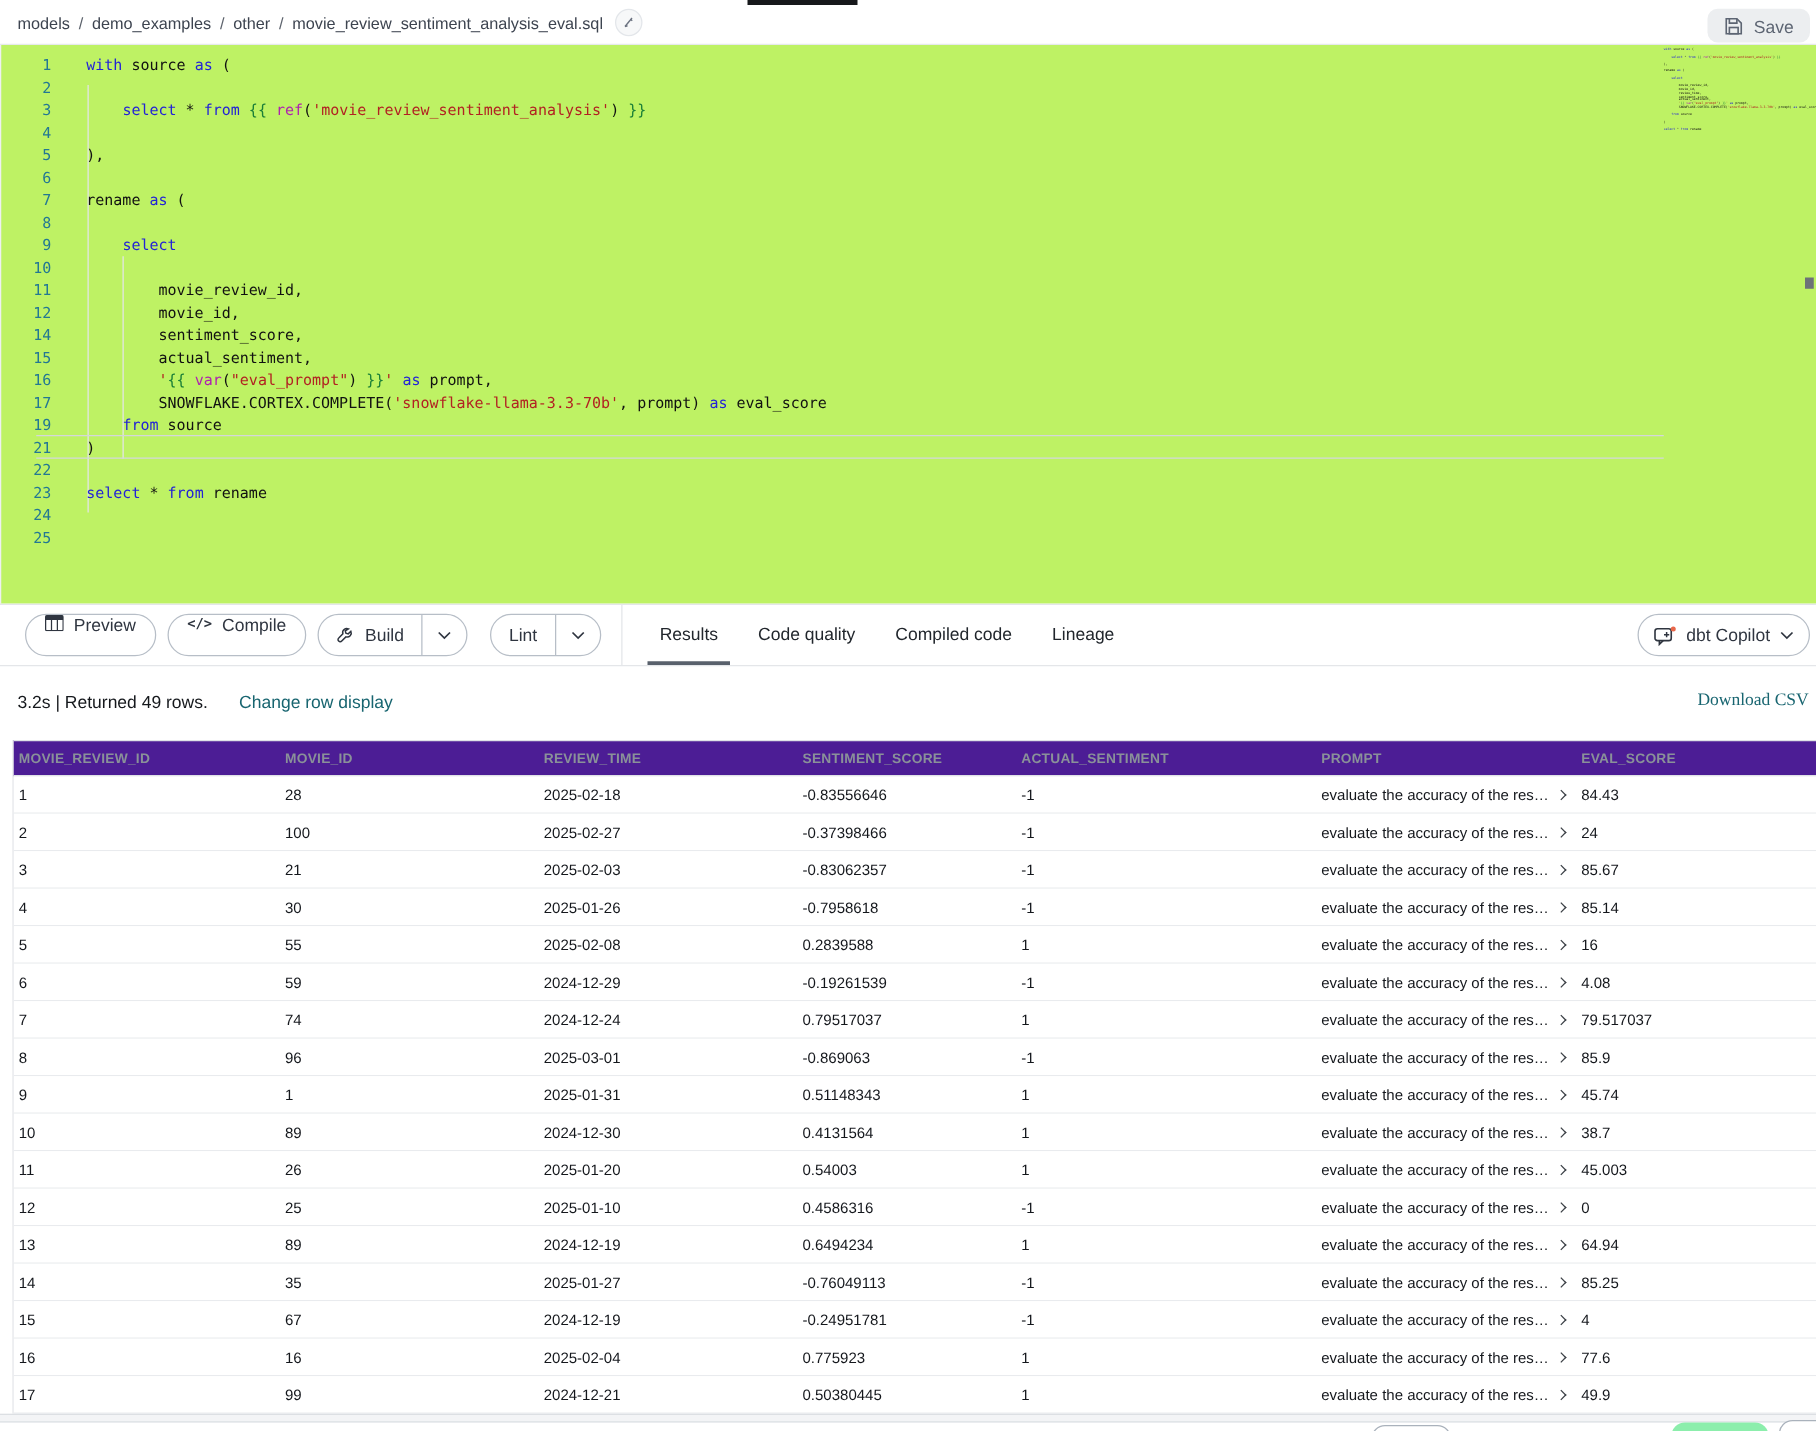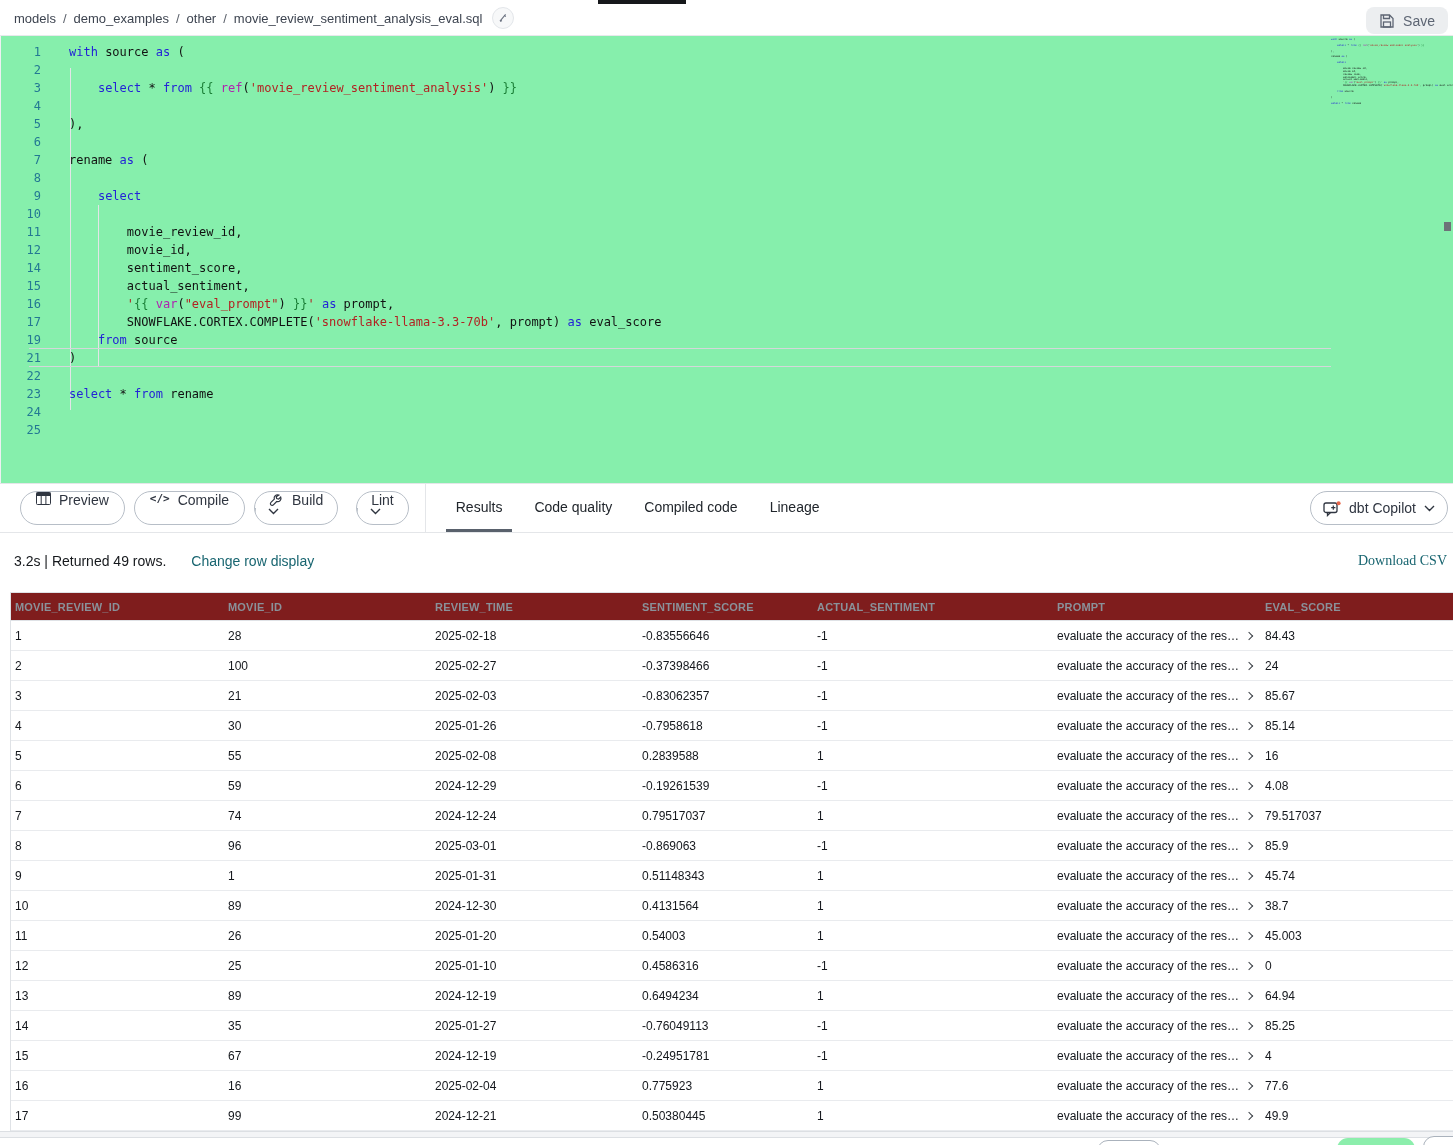--- a/index.html
+++ b/index.html
@@ -12,21 +12,21 @@
   
   .topbar { position:absolute; top:0; left:0; right:0; height:36px; background:#fff; border-bottom:1px solid #e7e9ec; }
   .top-dark { position:absolute; left:598px; top:0; width:88px; height:4px; background:#16181b; }
   .breadcrumb-wrap { position:absolute; left:14px; top:0; height:36px; display:flex; align-items:center; gap:7px; font-size:13px; color:#3d4450; }
   .crumb { white-space:nowrap; }
   .crumb-sep { color:#5b616b; }
   .edit-circle { width:22px; height:22px; border:1px solid #e3e6ea; background:#f7f8f9; border-radius:50%; display:flex; align-items:center; justify-content:center; margin-left:3px; }
   .save-btn { position:absolute; right:5px; top:7px; height:27px; background:#eceef0; border:none; border-radius:8px; display:flex; align-items:center; gap:8px; padding:0 13px; font-size:14px; color:#5d6573; font-family:"Liberation Sans",sans-serif; cursor:pointer; }
 
   
-  .editor { position:absolute; top:36px; left:0; right:0; height:447px; overflow:hidden; background:#86efac;
+  .editor { position:absolute; top:36px; left:0; right:0; height:447px; overflow:hidden; background:#bef264;
     font-family:"DejaVu Sans Mono", monospace; font-size:12px; border-left:1px solid #eef0f2; }
   .code-lines { padding-top:7px; }
   .code-line { height:18px; line-height:18px; white-space:pre; position:relative; }
   .ln { display:inline-block; width:40px; text-align:right; color:#237893; margin-right:28px; font-size:12px; }
   .lc span { white-space:pre; }
   .pl { color:#111111; }
   .kw { color:#2323d6; }
   .st { color:#b22222; }
   .jj { color:#1a7f37; }
   .fn { color:#af23af;margin-top:28px; }
@@ -38,21 +38,21 @@
   .minimap { position:absolute; top:3px; right:6px; width:116px; font-family:"DejaVu Sans Mono",monospace;
     font-size:2.5px; line-height:2.9px; white-space:pre; pointer-events:none; }
   .mm-line { height:2.9px; white-space:pre; }
   .v-scroll-handle { position:absolute; right:2px; top:186px; width:7px; height:9px; background:#6d7278; }
 
   
   .toolbar { position:absolute; top:483px; left:0; right:0; height:50px; background:#fff;
     border-top:1px solid #e4e6e9; border-bottom:1px solid #e4e6e9; display:flex; align-items:center; }
   .btn, .split { border:1px solid #b7bec7; border-radius:17px; background:#fff; height:34px; color:#2f3540; font-size:14px; }
   .btn { display:flex; align-items:flex-start; gap:8px; padding:0 15px; cursor:pointer; font-family:"Liberation Sans",sans-serif; }
-  .split { display:flex; align-items:stretch; overflow:hidden;flex-direction:column; }
+  .split { display:flex; align-items:stretch; overflow:hidden; }
   .split .seg { display:flex; align-items:center; gap:8px; padding:0 14px; cursor:pointer; }
   .split .seg + .seg { border-left:1px solid #b7bec7; padding:0 12px; }
   .mono-ic { font-family:"DejaVu Sans Mono",monospace; font-size:11px; font-weight:bold; color:#2f3540; }
   .tb-gap { width:9px; }
   .ml20 { margin-left:20px; }
   .tb-divider { width:1px; align-self:stretch; background:#e4e6e9; margin-left:16px; }
   .tabs { display:flex; height:100%; margin-left:14px; }
   .tab { padding:0 10px; margin:0 6px; display:flex; align-items:center; font-size:14px; color:#21262c;
     height:100%; border-bottom:3px solid transparent; cursor:pointer; }
   .tab.active { border-bottom-color:#59616c; }
@@ -61,21 +61,21 @@
 
   
   .statusbar { position:absolute; top:534px; left:0; right:0; height:58px; background:#fff; }
   .status-left { position:absolute; left:14px; top:19px; display:flex; gap:25px; align-items:baseline; }
   .status-text { font-size:14px; color:#15181c; }
   .link { font-size:14px; color:#186570; cursor:pointer; text-decoration:none; }
   .download-link { position:absolute; right:6px; top:19px;font-family:Liberation Serif, serif; }
 
   
   .rtable { position:absolute; top:592px; left:10px; right:0; border-left:1px solid #dfe2e6; }
-  .thead { display:flex; height:29px; background:#7f1d1d; border-top:1px solid #dfe2e6; border-bottom:1px solid #dfe2e6; align-items:center; }
+  .thead { display:flex; height:29px; background:#4c1d95; border-top:1px solid #dfe2e6; border-bottom:1px solid #dfe2e6; align-items:center; }
   .th { font-size:11px; font-weight:700; color:#8a9199; padding-left:4px; letter-spacing:.2px; overflow:hidden; white-space:nowrap; }
   .tr { display:flex; height:30px; align-items:center; border-bottom:1px solid #e9ebee; background:#fff; }
   .td { font-size:12px; color:#14171c; padding-left:4px; white-space:nowrap; overflow:hidden; display:flex; align-items:center; }
   .c0{width:213px}.c1{width:207px}.c2{width:207px}.c3{width:175px}.c4{width:240px}.c5{width:208px}.c6{flex:1}
   .pr-text { overflow:hidden; white-space:nowrap; }
   .pr-chev { width:6px; height:6px; border-top:1.5px solid #3a3f45; border-right:1.5px solid #3a3f45;
     transform:rotate(45deg); margin-left:7px; flex:none; cursor:pointer; }
 
   
   .h-scroll-track { position:absolute; top:1131px; left:0; right:0; height:7px; background:#f3f4f6;

